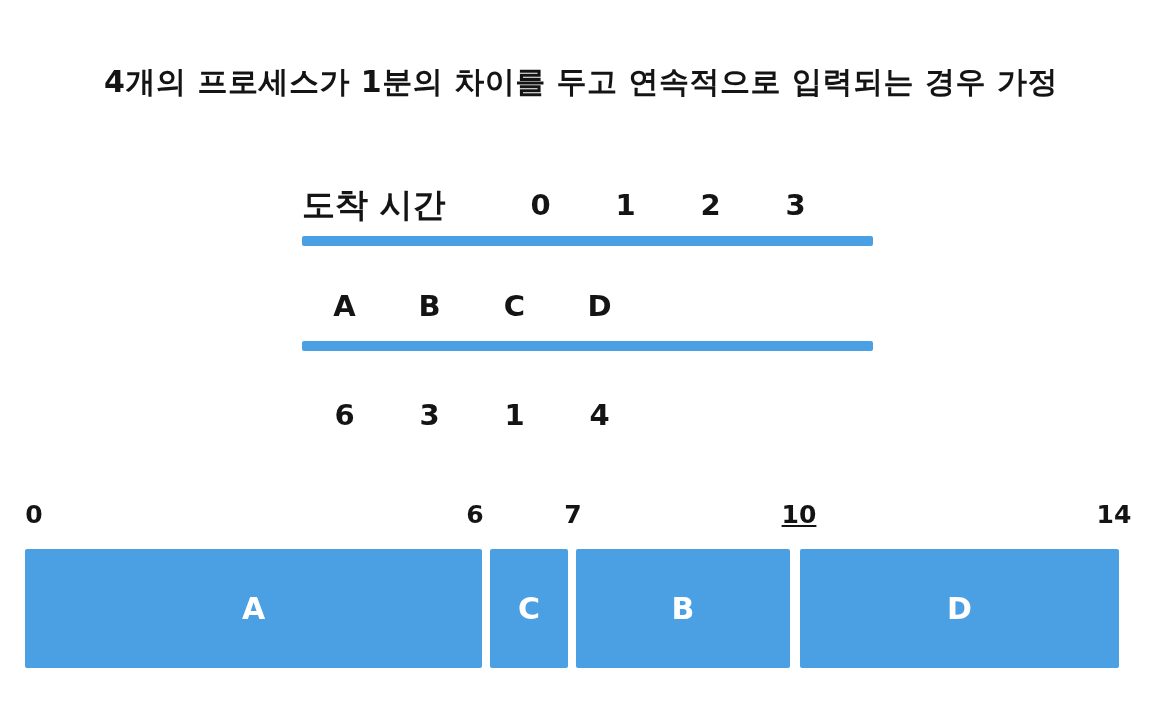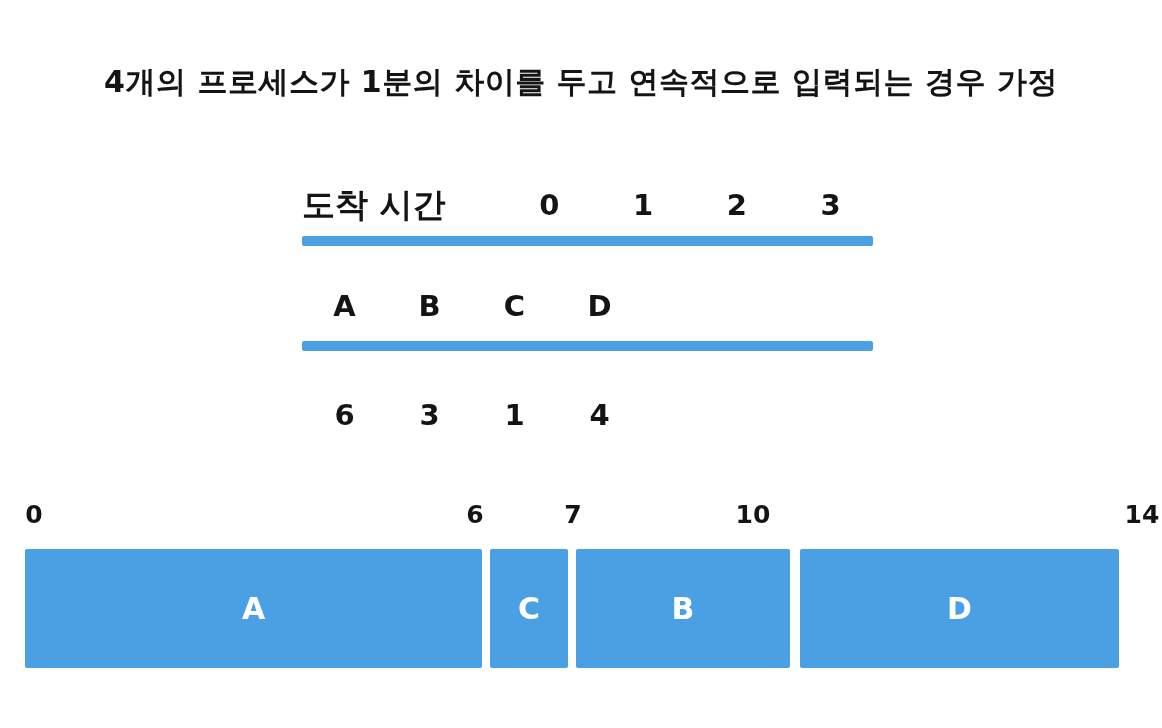--- a/index.html
+++ b/index.html
@@ -28,21 +28,21 @@
   }
   
   .trow {
     position: absolute;
     left: 302px;
     width: 571px;
     height: 60px;
     display: flex;
     align-items: center;
   }
-  .row-arrival { top: 175px; justify-content: space-between; }
+  .row-arrival { top: 175px; }
   .row-process { top: 276px; }
   .row-burst   { top: 385px; }
   .tlabel {
     width: 196px;
     font-size: 33px;
     font-weight: 700;
     white-space: nowrap;
   }
   .tcell {
     width: 85px;
@@ -64,22 +64,22 @@
   .tick {
     position: absolute;
     top: 500px;
     transform: translateX(-50%);
     font-size: 25px;
     font-weight: 700;
   }
   .tick-0  { left: 34px;   }
   .tick-6  { left: 475px;  }
   .tick-7  { left: 573px;  }
-  .tick-10 { left: 753px;  }
-  .tick-14 { left: 1114px; margin-left: 28px; }
+  .tick-10 { left: 799px; text-decoration: underline;  }
+  .tick-14 { left: 1114px; }
   .block {
     position: absolute;
     top: 549px;
     height: 119px;
     background: var(--accent);
     color: var(--bar-text);
     display: flex;
     align-items: center;
     justify-content: center;
     font-size: 30px;

